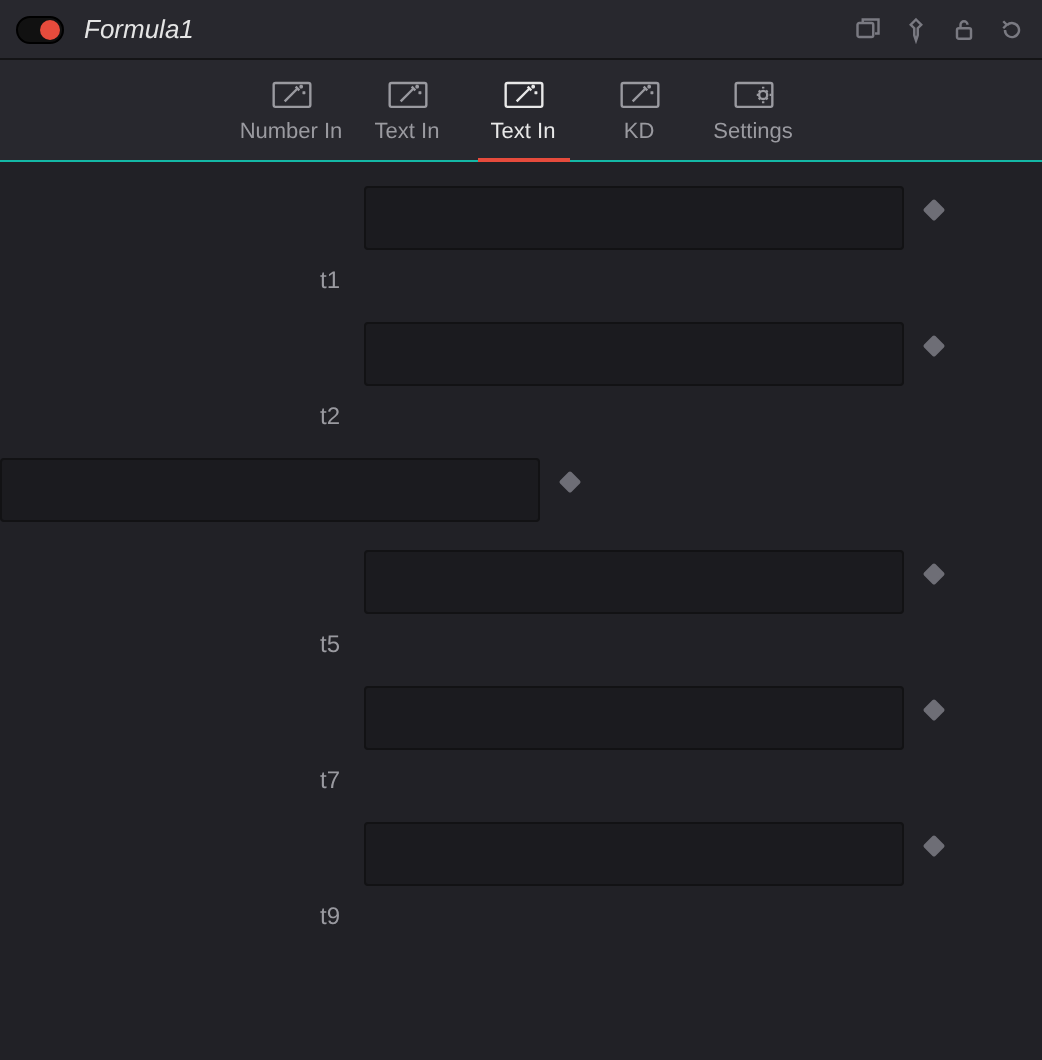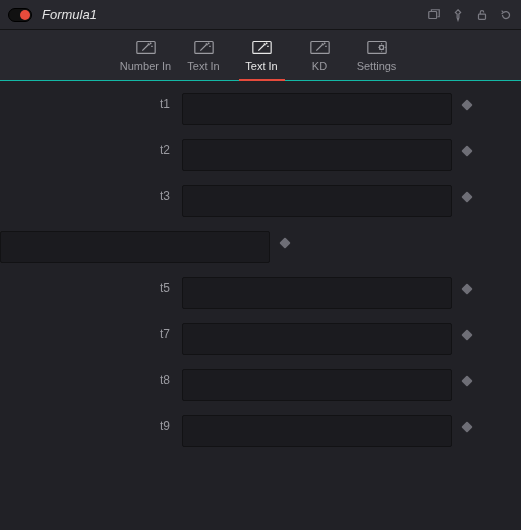--- a/index.html
+++ b/index.html
@@ -86,20 +86,21 @@
     align-items: flex-start;
     margin-bottom: 14px;
   }
   .row .lbl {
     width: 182px;
     text-align: right;
     padding-right: 12px;
     padding-top: 4px;
     color: #9a9aa0;
     font-size: 12px;
+    margin-top: 36px;
   }
   .row .field {
     flex: 0 0 270px;
     height: 32px;
     background: #1b1b1f;
     border: 1px solid #121214;
     border-radius: 2px;
   }
   .row .kf {
     width: 30px;
@@ -217,53 +218,39 @@
       </div>
     </div>
     <div class="row">
       <div class="lbl">t2</div>
       <div class="field" title="t2"></div>
       <div class="kf">
         <div class="diamond"></div>
       </div>
     </div>
     <div class="row">
-      <div class="lbl">t3</div>
-      <div class="field" title="t3"></div>
-      <div class="kf">
-        <div class="diamond"></div>
-      </div>
-    </div>
-    <div class="row">
       <div class="field" title="t4"></div>
       <div class="kf">
         <div class="diamond"></div>
       </div>
     </div>
     <div class="row">
       <div class="lbl">t5</div>
       <div class="field" title="t5"></div>
       <div class="kf">
         <div class="diamond"></div>
       </div>
     </div>
     <div class="row">
       <div class="lbl">t7</div>
       <div class="field" title="t7"></div>
       <div class="kf">
         <div class="diamond"></div>
       </div>
     </div>
     <div class="row">
-      <div class="lbl">t8</div>
-      <div class="field" title="t8"></div>
-      <div class="kf">
-        <div class="diamond"></div>
-      </div>
-    </div>
-    <div class="row">
       <div class="lbl">t9</div>
       <div class="field" title="t9"></div>
       <div class="kf">
         <div class="diamond"></div>
       </div>
     </div>
   </div>
 
 </body></html>

